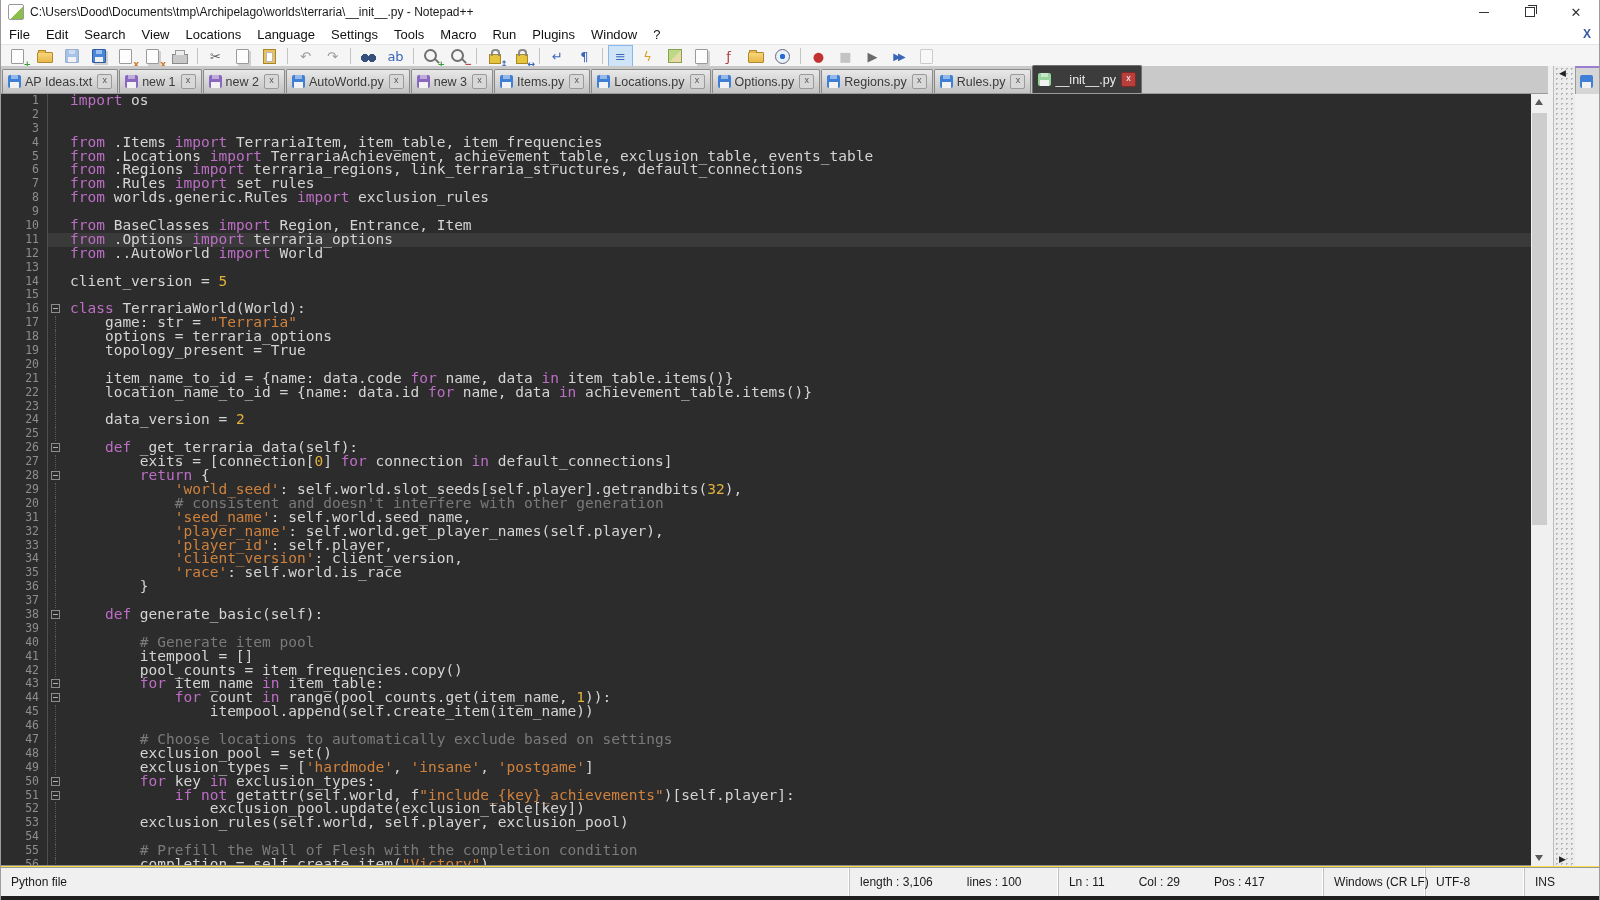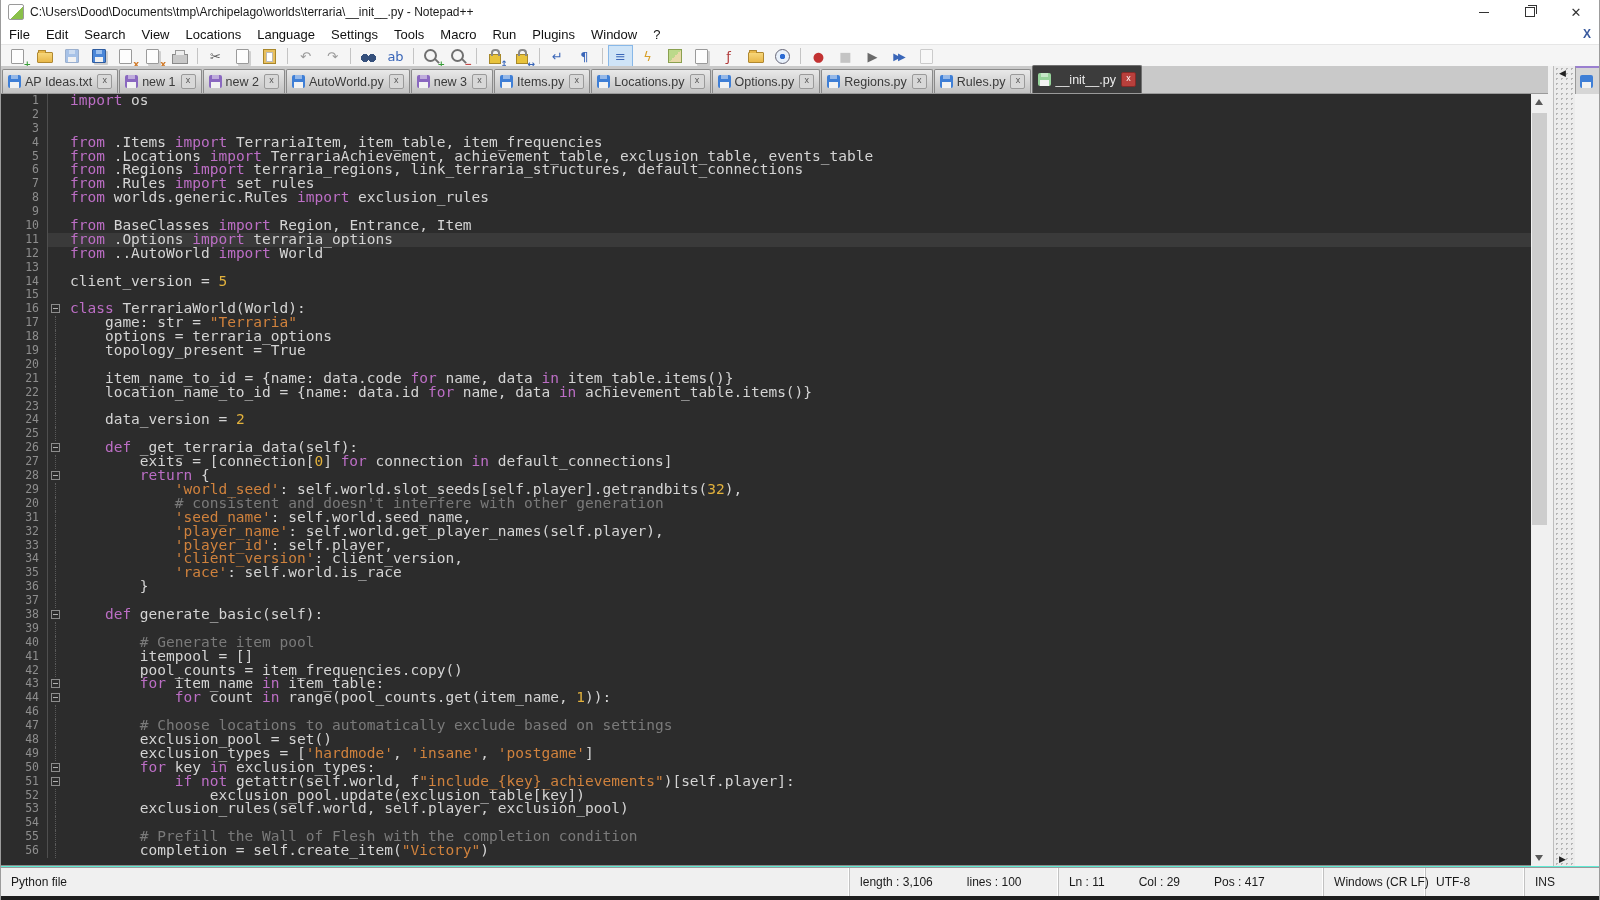--- a/index.html
+++ b/index.html
@@ -1,17 +1,17 @@
 <!DOCTYPE html>
 <html><head>
 <meta charset="utf-8">
 <style>
   html,body{margin:0;padding:0;width:1600px;height:900px;overflow:hidden;background:#1f1f1f;
     font-family:"Liberation Sans",sans-serif;}
-  .window{position:relative;width:1598px;height:900px;background:#5eead4;border-left:1px solid #9c9c9c;border-right:1px solid #9c9c9c;}
+  .window{position:relative;width:1598px;height:900px;background:#fde047;border-left:1px solid #9c9c9c;border-right:1px solid #9c9c9c;}
 
   
   .titlebar{position:absolute;top:0;left:0;right:0;height:24px;background:#ffffff;display:flex;align-items:center;}
   .npp-icon{width:14px;height:14px;margin:0 6px 0 7px;background:linear-gradient(135deg,#ffffff 55%,#8ac04a 55%);border:1px solid #9a9a9a;border-radius:2px;}
   .title-text{font-size:12px;color:#1a1a1a;white-space:nowrap;}
   .winbtns{position:absolute;right:0;top:0;height:24px;display:flex;}
   .wbtn{width:46px;height:24px;display:flex;align-items:center;justify-content:center;color:#333;font-size:12px;}
   .glyph-min{width:10px;height:1px;background:#333;display:inline-block;}
   .glyph-restore{width:8px;height:8px;border:1px solid #333;display:inline-block;position:relative;background:#fff;}
   .glyph-restore::before{content:"";position:absolute;left:2px;top:-3px;width:8px;height:8px;border:1px solid #333;border-left:none;border-bottom:none;}
@@ -356,20 +356,21 @@
       <div class="row"><span class="ln">35</span><span class="foldcol"><span class="fguide"></span></span><span class="code"><span class="sg-t">            </span><span class="sg-s">'race'</span><span class="sg-t">: self.world.is_race</span></span></div>
       <div class="row"><span class="ln">36</span><span class="foldcol"><span class="fguide"></span></span><span class="code"><span class="sg-t">        }</span></span></div>
       <div class="row"><span class="ln">37</span><span class="foldcol"><span class="fguide"></span></span><span class="code"></span></div>
       <div class="row"><span class="ln">38</span><span class="foldcol"><span class="fbox"></span></span><span class="code"><span class="sg-t">    </span><span class="sg-kw">def</span><span class="sg-t"> generate_basic(self):</span></span></div>
       <div class="row"><span class="ln">39</span><span class="foldcol"><span class="fguide"></span></span><span class="code"></span></div>
       <div class="row"><span class="ln">40</span><span class="foldcol"><span class="fguide"></span></span><span class="code"><span class="sg-t">        </span><span class="sg-c"># Generate item pool</span></span></div>
       <div class="row"><span class="ln">41</span><span class="foldcol"><span class="fguide"></span></span><span class="code"><span class="sg-t">        itempool = []</span></span></div>
       <div class="row"><span class="ln">42</span><span class="foldcol"><span class="fguide"></span></span><span class="code"><span class="sg-t">        pool_counts = item_frequencies.copy()</span></span></div>
       <div class="row"><span class="ln">43</span><span class="foldcol"><span class="fbox"></span></span><span class="code"><span class="sg-t">        </span><span class="sg-kw">for</span><span class="sg-t"> item_name </span><span class="sg-kw">in</span><span class="sg-t"> item_table:</span></span></div>
       <div class="row"><span class="ln">44</span><span class="foldcol"><span class="fbox"></span></span><span class="code"><span class="sg-t">            </span><span class="sg-kw">for</span><span class="sg-t"> count </span><span class="sg-kw">in</span><span class="sg-t"> range(pool_counts.get(item_name, </span><span class="sg-n">1</span><span class="sg-t">)):</span></span></div>
+      <div class="row"><span class="ln">45</span><span class="foldcol"><span class="fguide"></span></span><span class="code"><span class="sg-t">                itempool.append(self.create_item(item_name))</span></span></div>
       <div class="row"><span class="ln">46</span><span class="foldcol"><span class="fguide"></span></span><span class="code"></span></div>
       <div class="row"><span class="ln">47</span><span class="foldcol"><span class="fguide"></span></span><span class="code"><span class="sg-t">        </span><span class="sg-c"># Choose locations to automatically exclude based on settings</span></span></div>
       <div class="row"><span class="ln">48</span><span class="foldcol"><span class="fguide"></span></span><span class="code"><span class="sg-t">        exclusion_pool = set()</span></span></div>
       <div class="row"><span class="ln">49</span><span class="foldcol"><span class="fguide"></span></span><span class="code"><span class="sg-t">        exclusion_types = [</span><span class="sg-s">'hardmode'</span><span class="sg-t">, </span><span class="sg-s">'insane'</span><span class="sg-t">, </span><span class="sg-s">'postgame'</span><span class="sg-t">]</span></span></div>
       <div class="row"><span class="ln">50</span><span class="foldcol"><span class="fbox"></span></span><span class="code"><span class="sg-t">        </span><span class="sg-kw">for</span><span class="sg-t"> key </span><span class="sg-kw">in</span><span class="sg-t"> exclusion_types:</span></span></div>
       <div class="row"><span class="ln">51</span><span class="foldcol"><span class="fbox"></span></span><span class="code"><span class="sg-t">            </span><span class="sg-kw">if</span><span class="sg-t"> </span><span class="sg-kw">not</span><span class="sg-t"> getattr(self.world, f</span><span class="sg-s">"include_{key}_achievements"</span><span class="sg-t">)[self.player]:</span></span></div>
       <div class="row"><span class="ln">52</span><span class="foldcol"><span class="fguide"></span></span><span class="code"><span class="sg-t">                exclusion_pool.update(exclusion_table[key])</span></span></div>
       <div class="row"><span class="ln">53</span><span class="foldcol"><span class="fguide"></span></span><span class="code"><span class="sg-t">        exclusion_rules(self.world, self.player, exclusion_pool)</span></span></div>
       <div class="row"><span class="ln">54</span><span class="foldcol"><span class="fguide"></span></span><span class="code"></span></div>
       <div class="row"><span class="ln">55</span><span class="foldcol"><span class="fguide"></span></span><span class="code"><span class="sg-t">        </span><span class="sg-c"># Prefill the Wall of Flesh with the completion condition</span></span></div>

